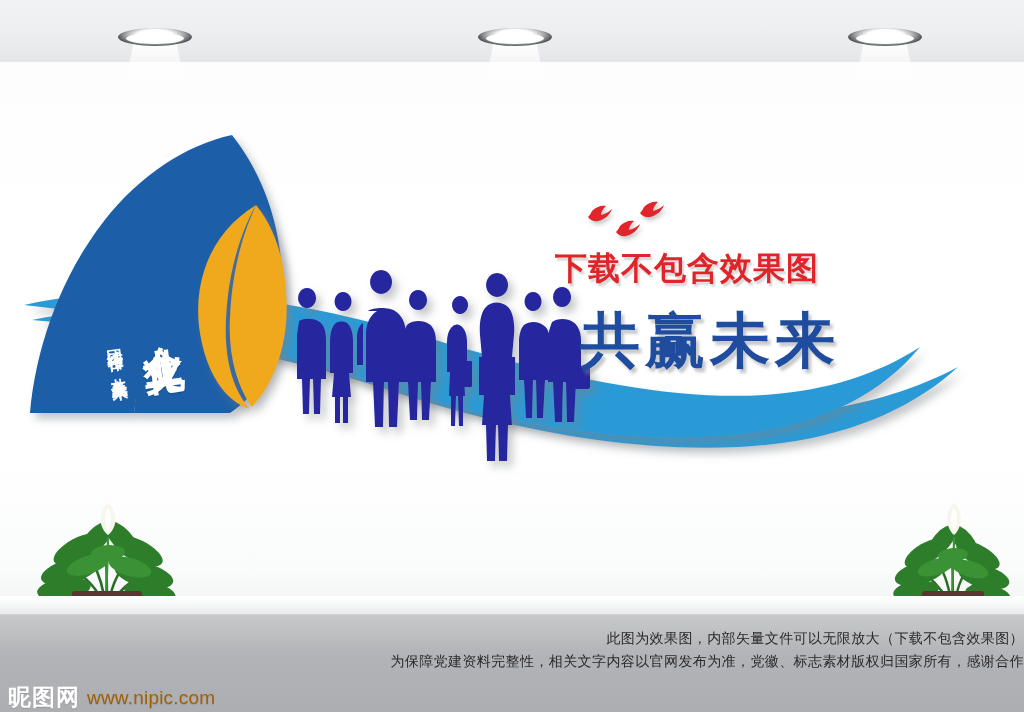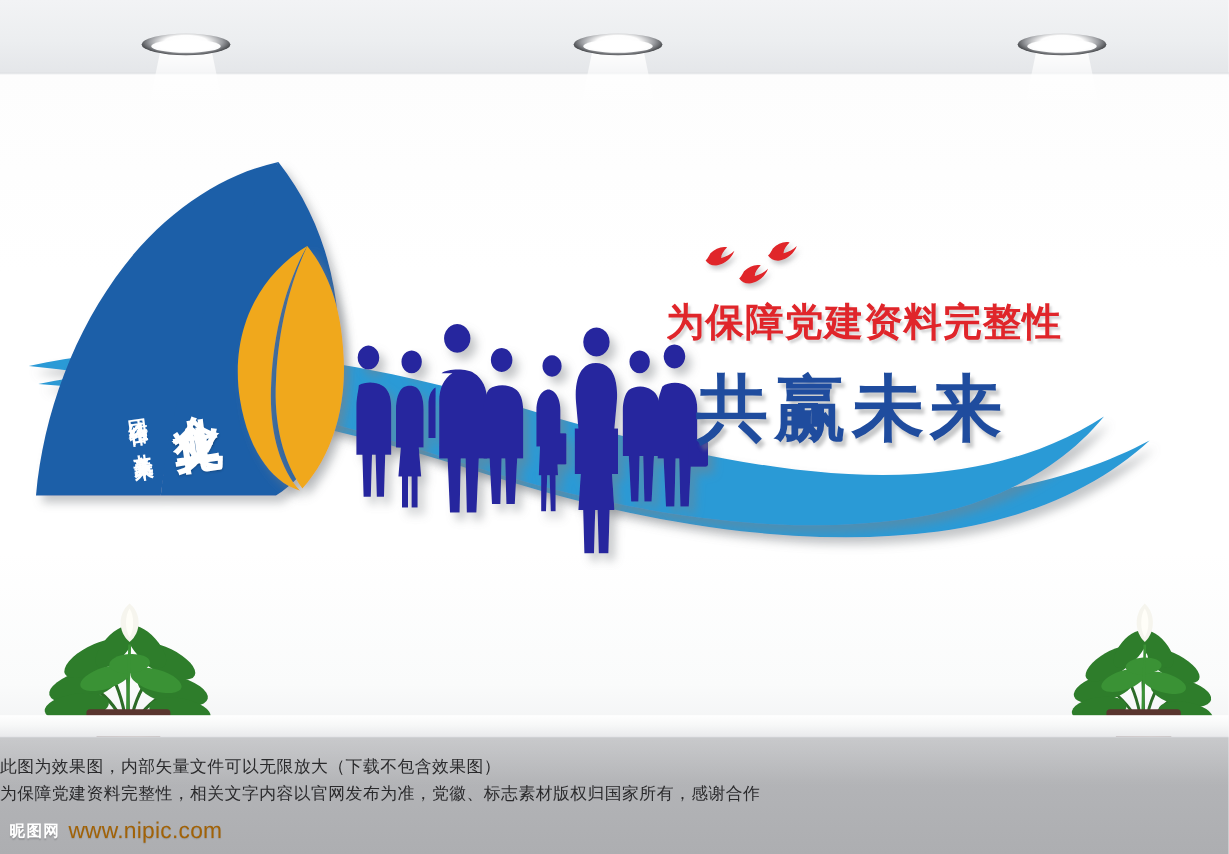--- a/index.html
+++ b/index.html
@@ -98,34 +98,34 @@
     text-shadow:3px 4px 3px rgba(130,132,136,.45);
   }
 
   
   .plant { position:absolute; }
   .p-left  { left:34px;  top:487px; width:160px; height:155px; }
   .p-right { left:890px; top:487px; width:126px; height:155px; }
 
   
   .caption {
-    position:absolute; left:0; width:1024px; text-align:left;
+    position:absolute; left:0; width:1024px; text-align:right;
     font-size:14px; color:#2a2a2c; letter-spacing:.4px;
     font-family:Liberation Mono, monospace;
   }
   .cap1 { top:630px; }
   .cap2 { top:653px; }
 
   .watermark {
     position:absolute; left:8px; top:682px;
     display:flex; align-items:center; gap:7px;
   }
   .wm-logo {
     font-family:"DejaVu Sans","Liberation Sans",sans-serif;
-    font-size:13px; font-weight:700; color:#ffffff; letter-spacing:1px;
+    font-size:23px; font-weight:700; color:#ffffff; letter-spacing:1px;
     text-shadow:0 1px 1px rgba(0,0,0,.15);
   }
   .wm-url {
     font-size:19px; color:#a16207; letter-spacing:.2px;
     text-shadow:0 1px 1px rgba(0,0,0,.12);
   }
   .idtag {
     position:absolute; right:4px; top:684px;
     background:rgba(120,121,124,.72);
     color:#ffffff; font-size:12.5px; letter-spacing:.2px;
@@ -238,21 +238,21 @@
         <path d="M562,212 a9,10 0 1 1 0.1,0 z
                  M552,227 c5,-4 16,-4 21,0 c5,3 8,10 8,18 l0,42 l-5,0 l-2,40 l-7,0 l-1,-40 l-3,0 l-1,40 l-7,0 l-2,-40 l-5,0 l0,-42 c0,-8 3,-15 4,-18 z"></path>
         <rect x="574" y="272" width="16" height="22" rx="2"></rect>
       </g>
     </svg>
 
     <div class="cn sail-big">企业文化</div>
     <div class="cn sail-small">团结合作  共赢未来</div>
   </div>
 
-  <div class="cn title-red">为保障党建资料完整性</div>
+  <div class="cn title-red">下载不包含效果图</div>
   <div class="cn title-sub">共赢未来</div>
 
   <div class="plant p-left">
     <svg width="160" height="155" viewBox="0 0 160 155" xmlns="http://www.w3.org/2000/svg">
       <defs>
         <linearGradient id="potL" x1="0" y1="0" x2="1" y2="0">
           <stop offset="0" stop-color="#4a2b26"></stop>
             <stop offset=".35" stop-color="#6d453c"></stop>
           <stop offset=".62" stop-color="#7d5347"></stop>
             <stop offset="1" stop-color="#452722"></stop>

